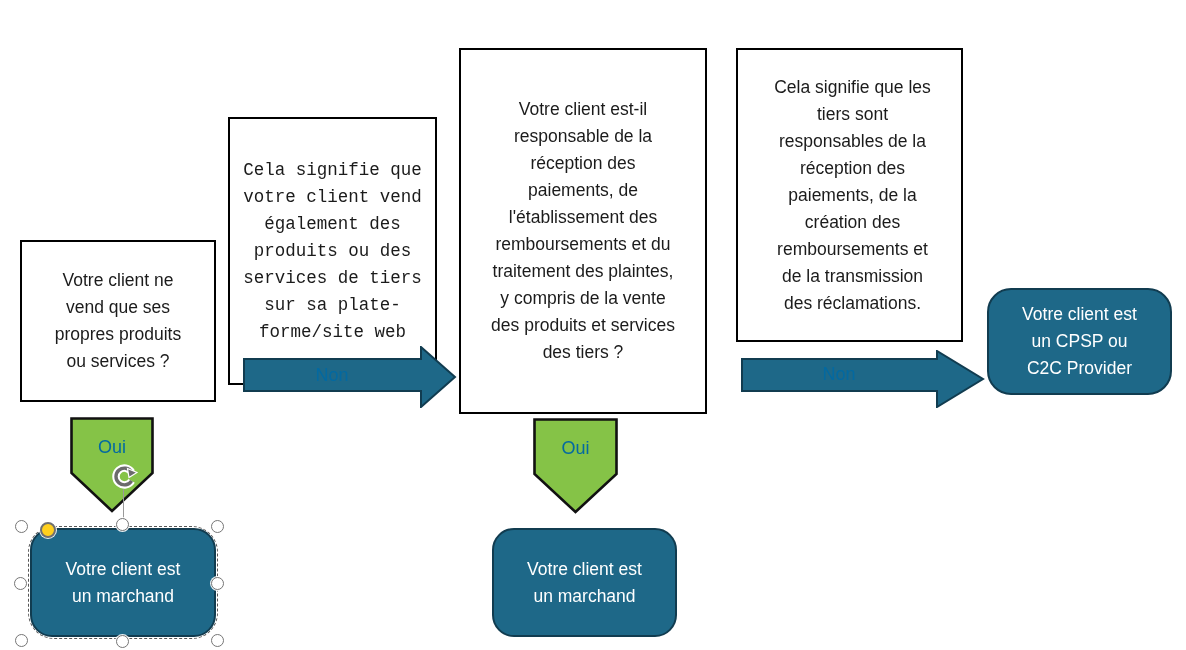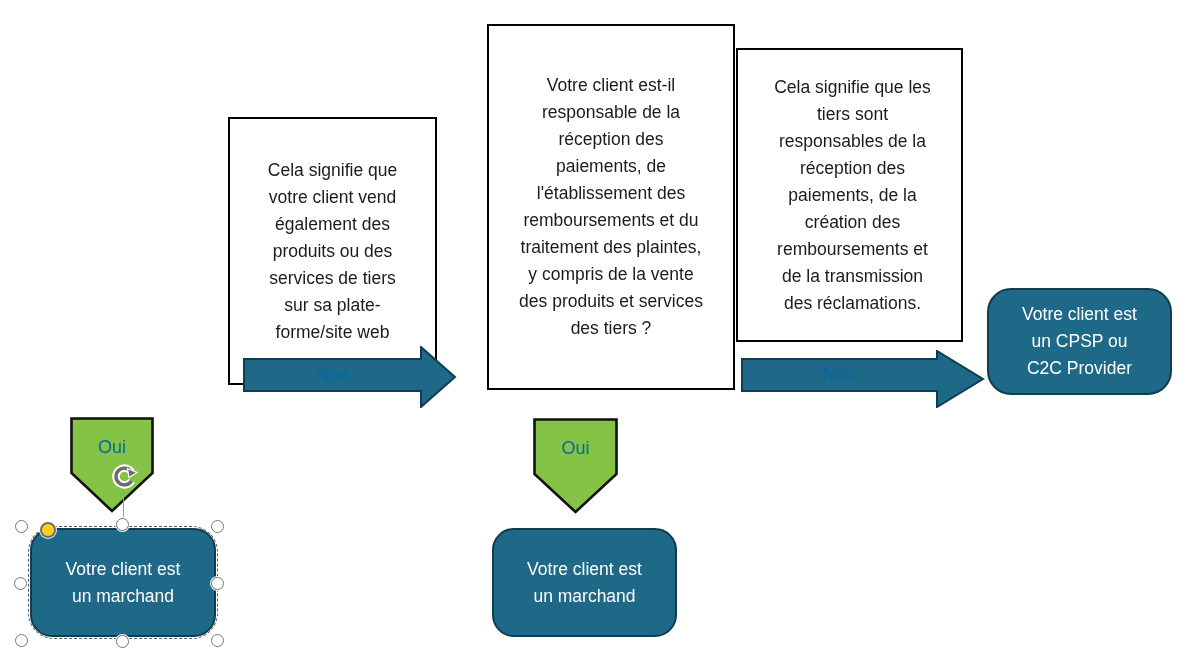--- a/index.html
+++ b/index.html
@@ -40,32 +40,38 @@
   .handle.yellow {
     width:16px; height:16px; background:#FFD01E; border:2.6px solid #6f6f6f;
   }
   .stem { position:absolute; width:1px; background:#9a9a9a; }
 </style>
 </head>
 <body>
 
 <div class="canvas">
 
+  <div class="qbox" style="left:20px; top:240px; width:196px; height:162px;">
+    <div class="txt">Votre client ne
+vend que ses
+propres produits
+ou services ?</div>
+  </div>
 
-  <div class="qbox" style="left:228px; top:117px; width:209px; height:268px;">
+  <div class="qbox" style="left:228px; top:117px; width:209px; height:268px;font-family:Liberation Mono, monospace;">
     <div class="txt">Cela signifie que
 votre client vend
 également des
 produits ou des
 services de tiers
 sur sa plate-
 forme/site web</div>
   </div>
 
-  <div class="qbox" style="left:459px; top:24px; width:248px; height:366px;margin-left:28px;">
+  <div class="qbox" style="left:459px; top:48px; width:248px; height:366px;">
     <div class="txt">Votre client est-il
 responsable de la
 réception des
 paiements, de
 l'établissement des
 remboursements et du
 traitement des plaintes,
 y compris de la vente
 des produits et services
 des tiers ?</div>

